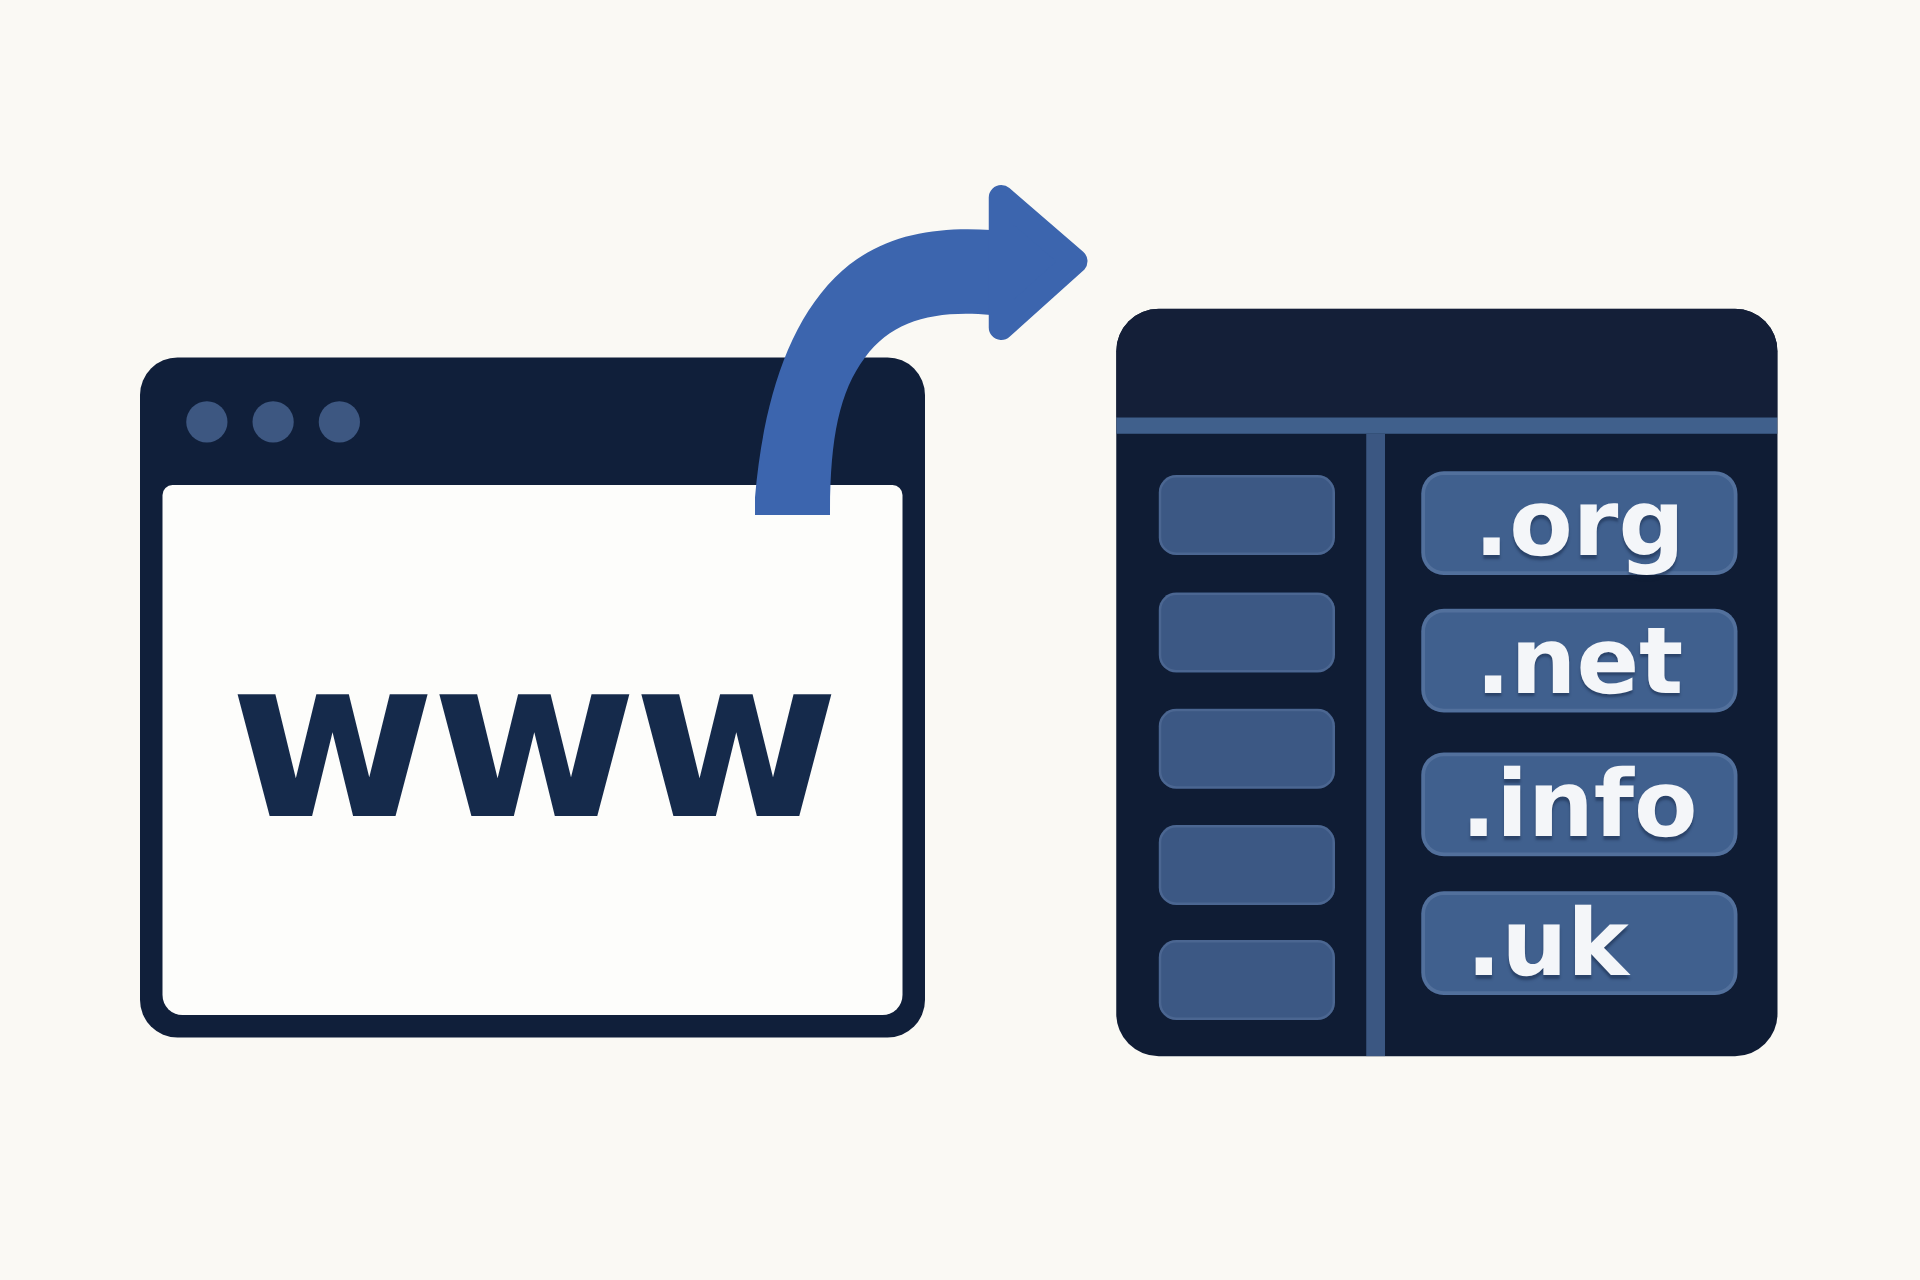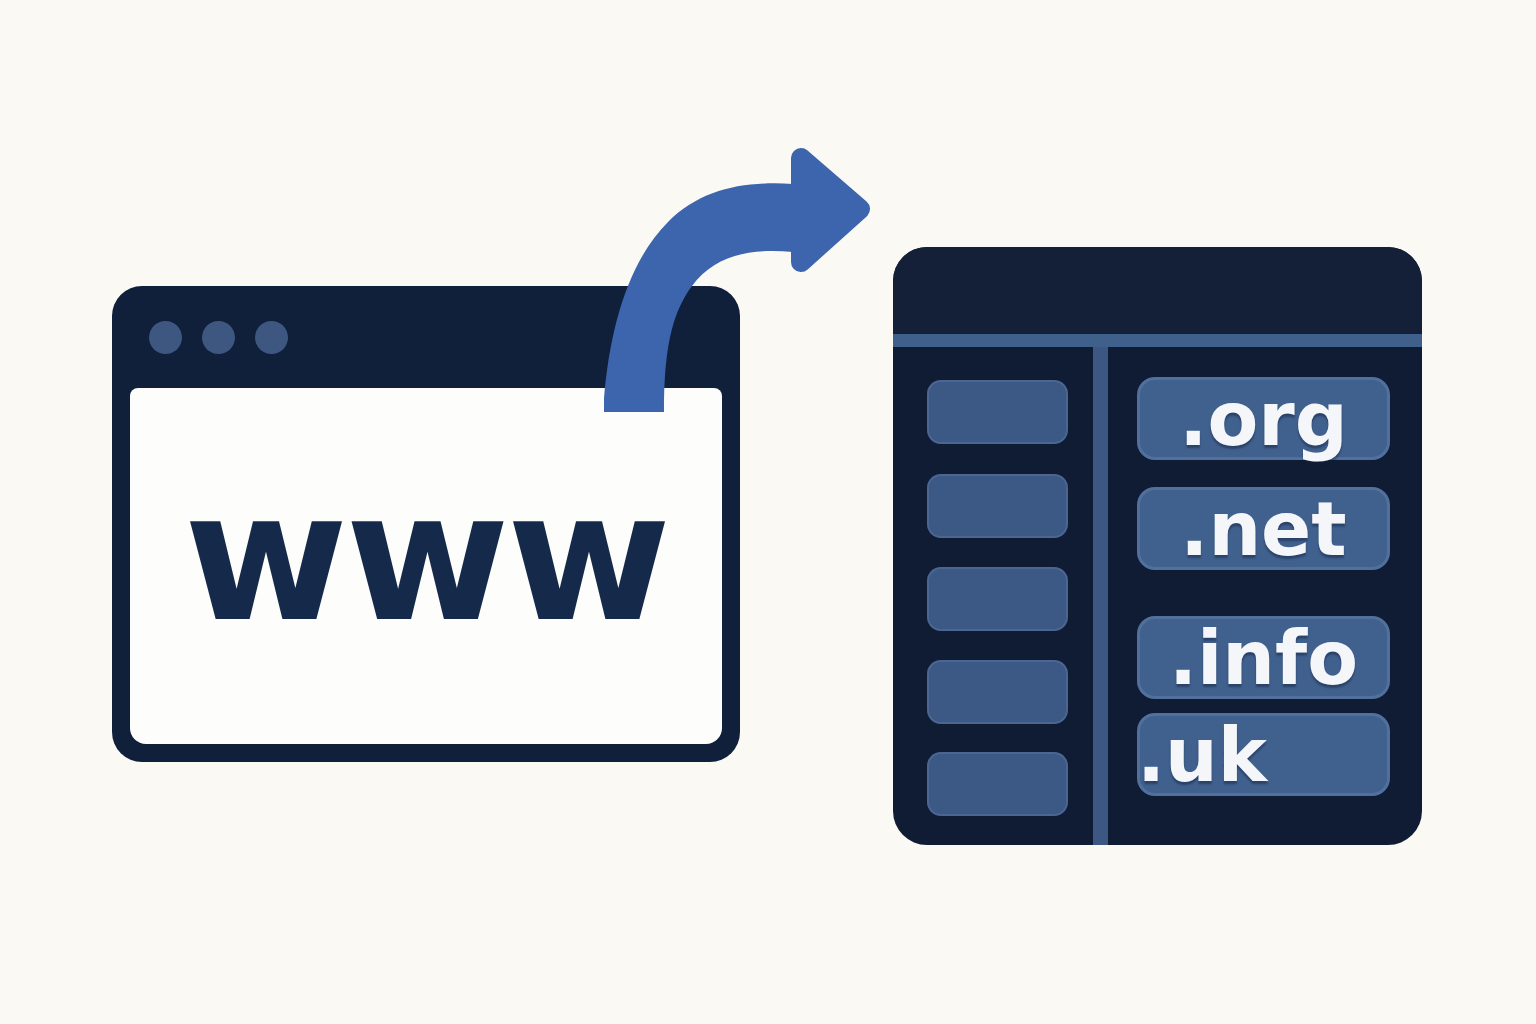--- a/index.html
+++ b/index.html
@@ -4,21 +4,21 @@
 <style>
   html,body { margin:0; padding:0; }
   #canvas {
     position:relative; width:1536px; height:1024px;
     background:#faf9f4; overflow:hidden;
     font-family:"DejaVu Sans", sans-serif;
   }
 
   
   .browser-window {
-    position:absolute; left:112px; top:286px; width:628px; height:476px;
+    position:absolute; left:112px; top:286px; width:628px; height:544px;
     background:#101f3a; border-radius:30px;
   }
   .window-dot {
     position:absolute; top:35px; width:33px; height:33px;
     border-radius:50%; background:#3d5781;
   }
   .dot-1 { left:37px; } .dot-2 { left:90px; } .dot-3 { left:143px; }
   .browser-content {
     position:absolute; left:18px; right:18px; top:102px; bottom:18px;
     background:#fdfdfb; border-radius:8px 8px 16px 16px;
@@ -57,22 +57,22 @@
   .ext-button {
     position:absolute; left:244px; width:253px; height:83px;
     border-radius:18px; background:#40608e;
     box-shadow: inset 0 0 0 3px rgba(130,155,195,0.28);
     display:flex; align-items:center; justify-content:center;
     color:#f4f6f9; font-weight:bold; font-size:74px; line-height:1;
     text-shadow:0 3px 2px rgba(15,30,60,0.45);
     border:none; padding:0; cursor:pointer;
     font-family:"DejaVu Sans", sans-serif;
   }
-  .ext-1 { top:130px; } .ext-2 { top:240px;text-align:center; } .ext-3 { top:369px; }
-  .ext-4 { top:466px; justify-content:flex-start; }
+  .ext-1 { top:130px; } .ext-2 { top:240px;text-align:center; } .ext-3 { top:355px; }
+  .ext-4 { top:466px; justify-content:flex-start; padding-left:36px; }
 </style>
 </head>
 <body>
 
 <div id="canvas">
 
   <div class="browser-window">
     <div class="window-dot dot-1"></div>
     <div class="window-dot dot-2"></div>
     <div class="window-dot dot-3"></div>

